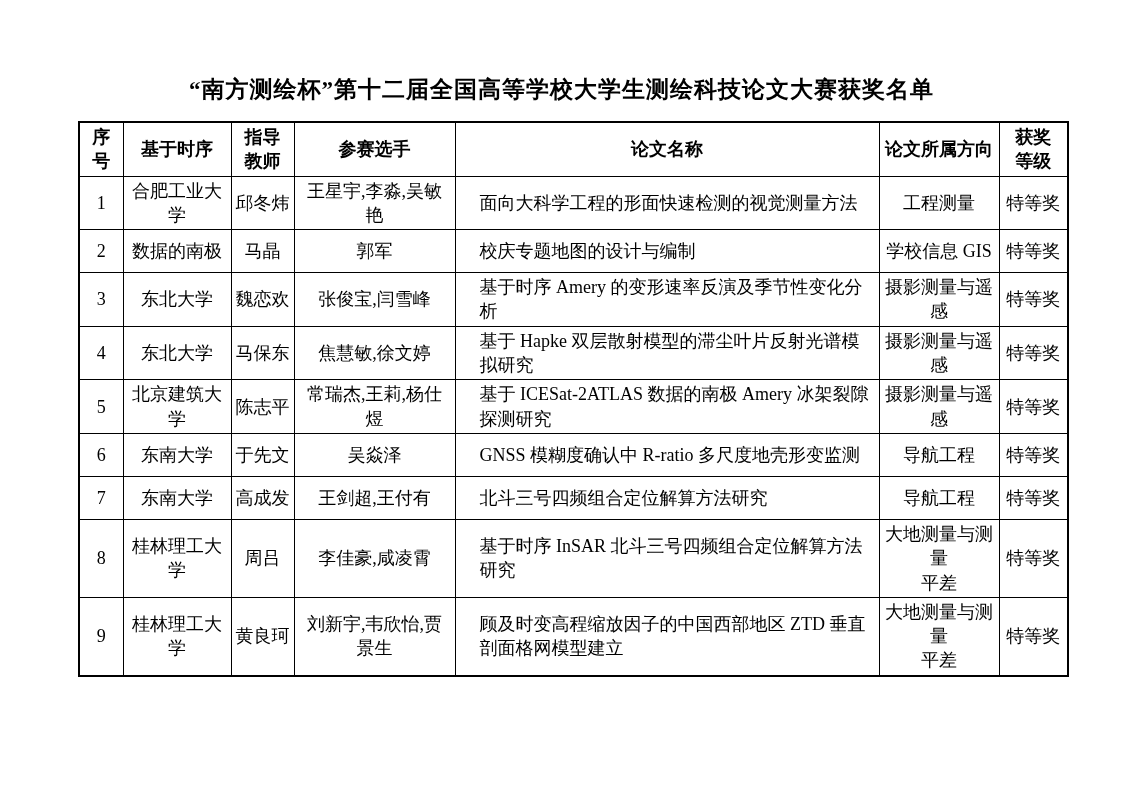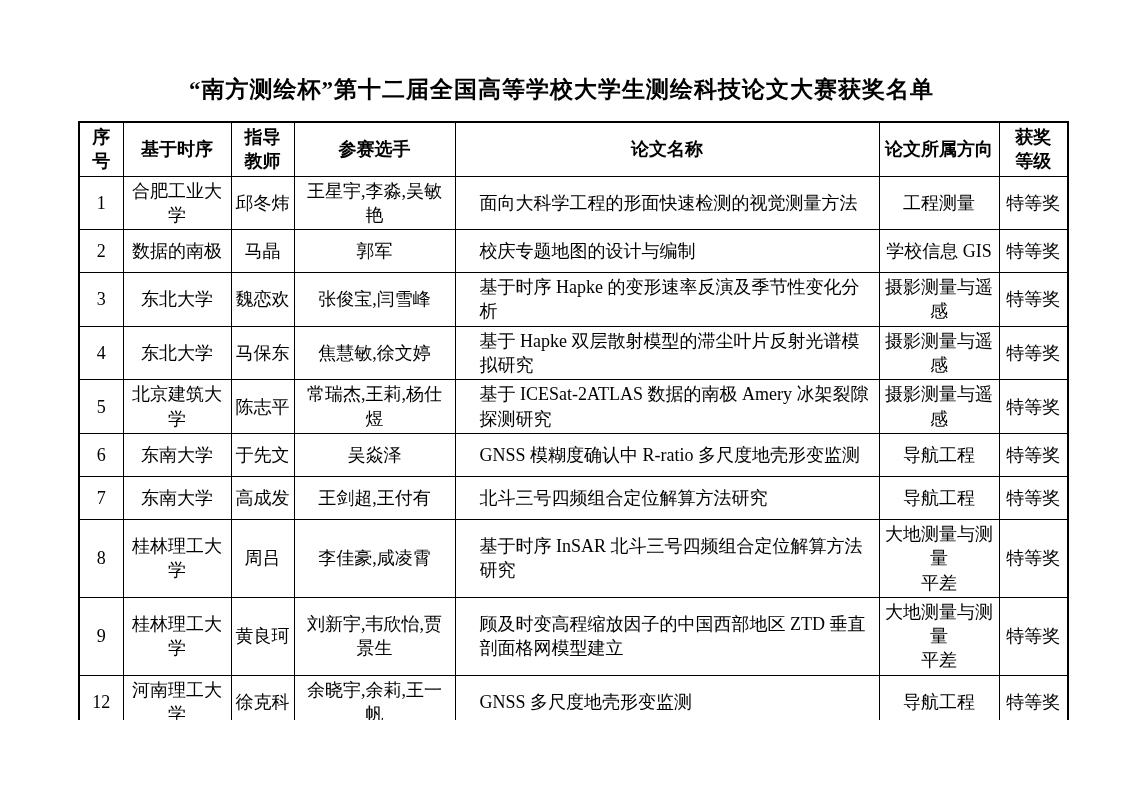--- a/index.html
+++ b/index.html
@@ -122,21 +122,21 @@
             <td class="c3">郭军</td>
             <td class="c4">校庆专题地图的设计与编制</td>
             <td class="c5">学校信息 GIS</td>
             <td class="c6">特等奖</td>
           </tr>
           <tr>
             <td class="c0">3</td>
             <td class="c1">东北大学</td>
             <td class="c2">魏恋欢</td>
             <td class="c3">张俊宝,闫雪峰</td>
-            <td class="c4">基于时序 Hapke 的变形速率反演及季节性变化分析</td>
+            <td class="c4">基于时序 Amery 的变形速率反演及季节性变化分析</td>
             <td class="c5">摄影测量与遥感</td>
             <td class="c6">特等奖</td>
           </tr>
           <tr>
             <td class="c0">4</td>
             <td class="c1">东北大学</td>
             <td class="c2">马保东</td>
             <td class="c3">焦慧敏,徐文婷</td>
             <td class="c4">基于 Hapke 双层散射模型的滞尘叶片反射光谱模拟研究</td>
             <td class="c5">摄影测量与遥感</td>
@@ -182,26 +182,17 @@
           <tr>
             <td class="c0">9</td>
             <td class="c1">桂林理工大学</td>
             <td class="c2">黄良珂</td>
             <td class="c3">刘新宇,韦欣怡,贾景生</td>
             <td class="c4">顾及时变高程缩放因子的中国西部地区 ZTD 垂直剖面格网模型建立</td>
             <td class="c5">大地测量与测量
 平差</td>
             <td class="c6">特等奖</td>
           </tr>
-          <tr>
-            <td class="c0">12</td>
-            <td class="c1">河南理工大学</td>
-            <td class="c2">徐克科</td>
-            <td class="c3">余晓宇,余莉,王一帆</td>
-            <td class="c4">GNSS 多尺度地壳形变监测</td>
-            <td class="c5">导航工程</td>
-            <td class="c6">特等奖</td>
-          </tr>
         </tbody>
     </table>
   </div>
 
 </div>
 
 </body></html>

